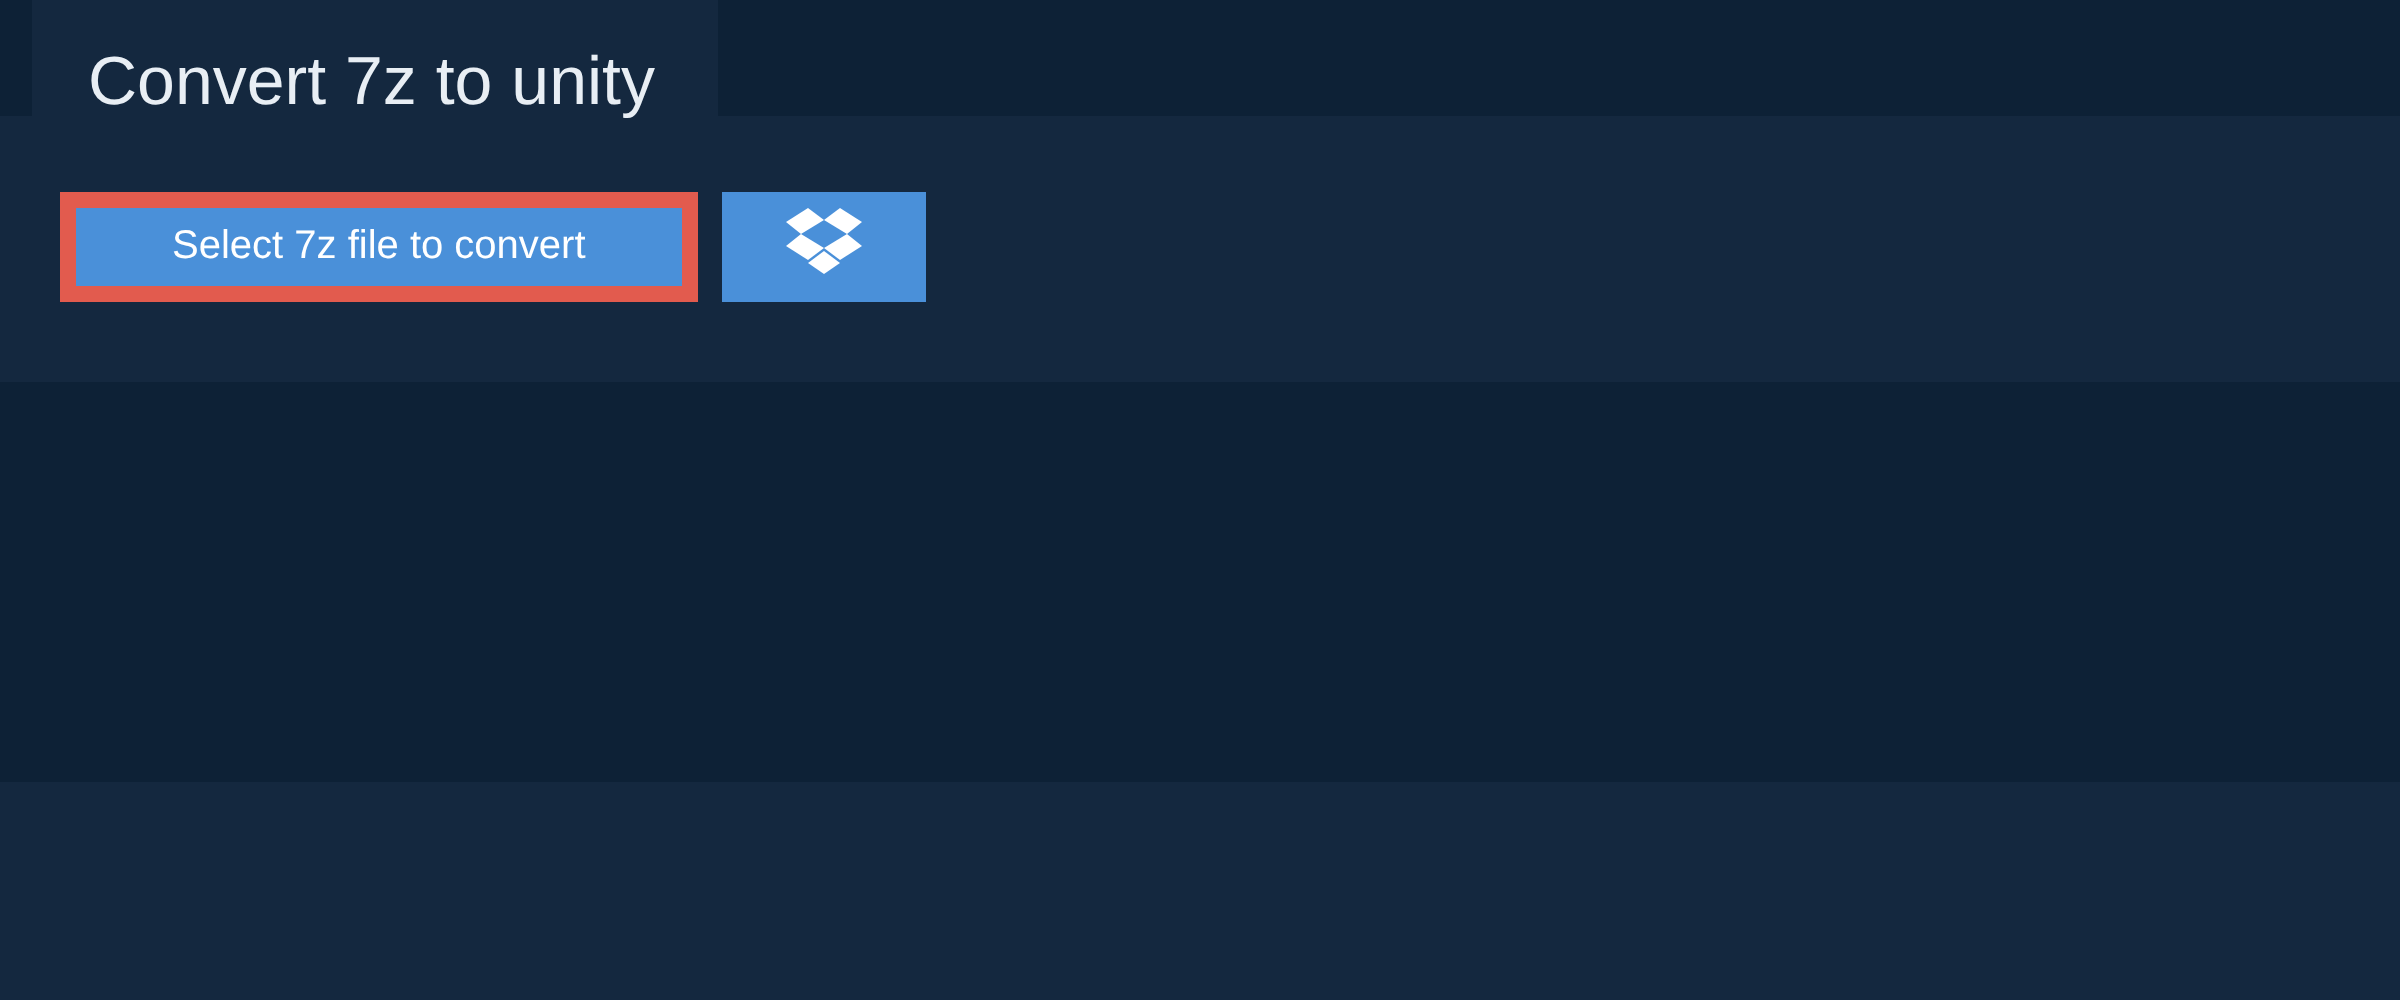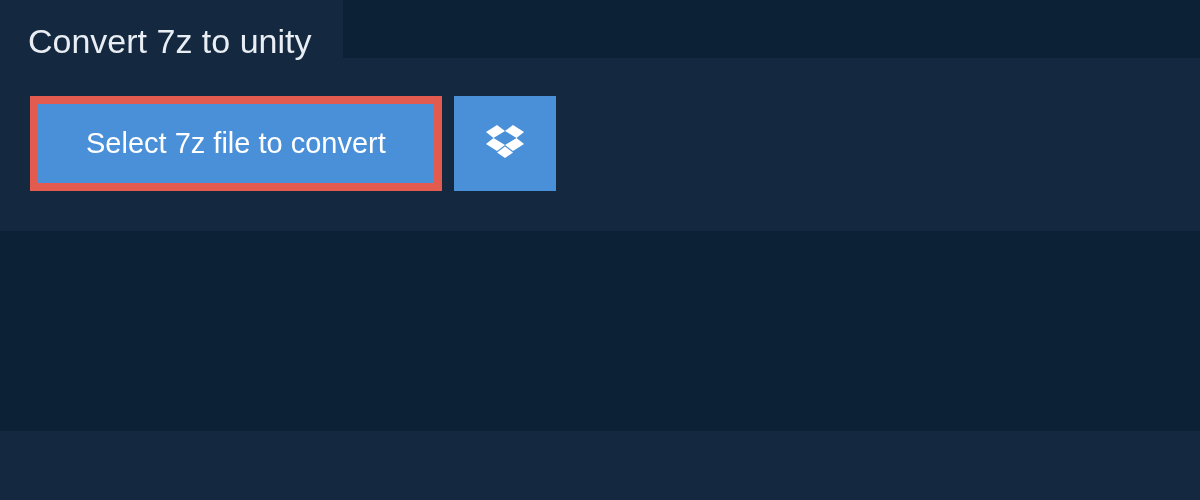--- a/index.html
+++ b/index.html
@@ -14,20 +14,21 @@
       font-family: -apple-system, BlinkMacSystemFont, "Segoe UI", Helvetica, Arial, sans-serif;
       font-weight: 300;
       overflow: hidden;
     }
     .top-spacer {
       height: 58px;
       background: #0d2136;
     }
     .tab-region {
       display: flex;
+      margin-left: 16px;
     }
     .tab {
       background: #14283f;
       padding: 22px 32px 24px 28px;
       color: #e8eef4;
       font-size: 34px;
       font-weight: 300;
     }
     .panel {
       background: #14283f;
@@ -35,23 +36,23 @@
     }
     .button-row {
       display: flex;
       gap: 12px;
       align-items: stretch;
     }
     .select-button {
       background: #4a90d9;
       border: 8px solid #e25b4e;
       color: #ffffff;
-      font-size: 29px;
+      font-size: 20px;
       font-weight: 300;
-      padding: 23px 48px;
+      padding: 8px 48px;
       cursor: pointer;
       display: flex;
       align-items: center;
       justify-content: center;
     }
     .dropbox-button {
       background: #4a90d9;
       width: 102px;
       display: flex;
       align-items: center;

